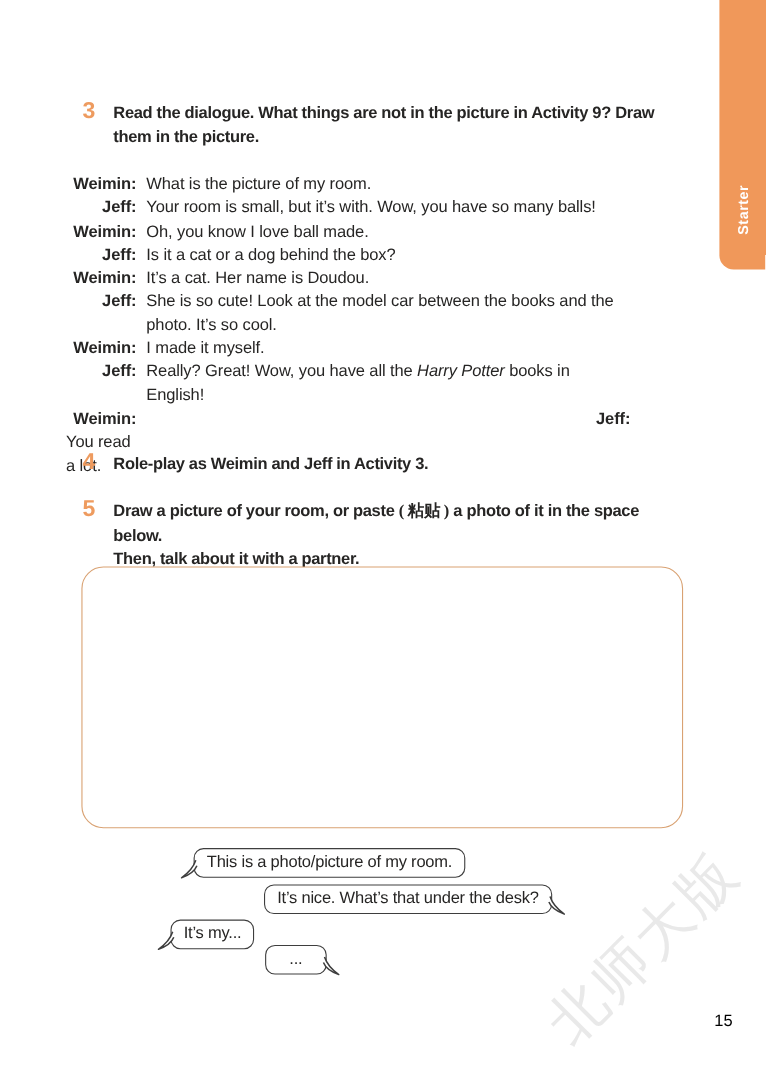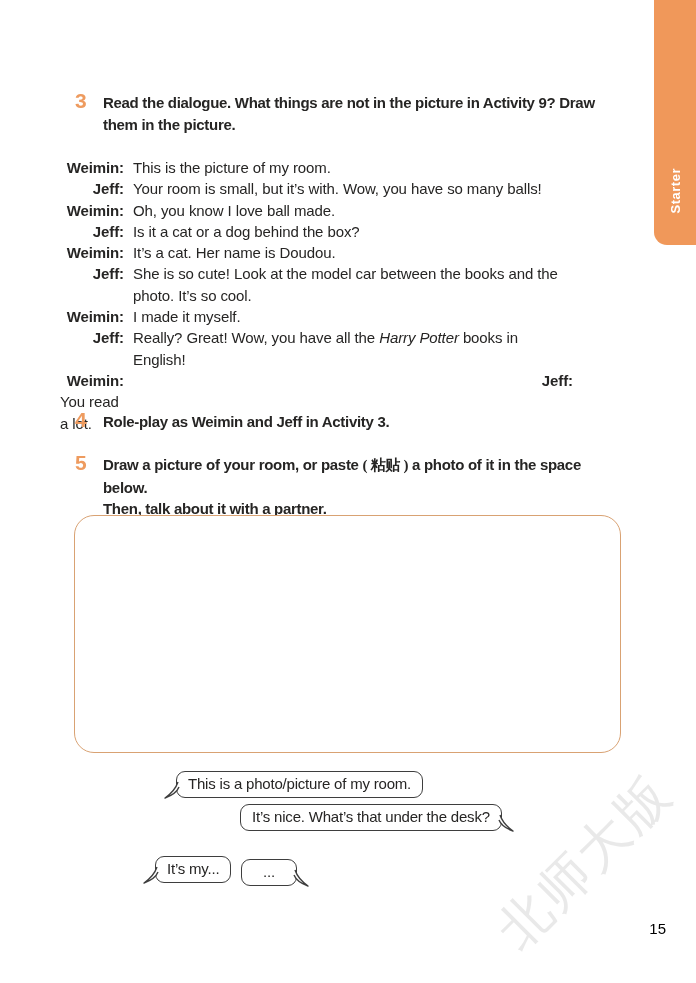--- a/index.html
+++ b/index.html
@@ -55,21 +55,21 @@
 
   
   .bubble {
     position:absolute; background:#ffffff;
     border:1.4px solid #3E3E3E; border-radius:9px;
     font-size:15px; line-height:16px; letter-spacing:-0.2px;
     padding:4px 11px 5px; white-space:nowrap;
   }
   .bubble-1 { left:156px; top:771px;margin-left:20px; }
   .bubble-2 { left:240px; top:804px; }
-  .bubble-3 { left:155px; top:836px;margin-top:20px; }
+  .bubble-3 { left:155px; top:836px; }
   .bubble-4 { left:241px; top:859px; min-width:32px; text-align:center; }
   .tail { position:absolute; width:16px; height:18px; }
   .tail-left  { left:-13px; top:9px; }
   .tail-right { right:-13px; top:9px; transform:scaleX(-1); }
 
   
   .watermark {
     position:absolute; left:455px; top:737px; width:260px; height:250px;
     display:flex; align-items:center; justify-content:center;
     transform:rotate(-45deg); font-size:52px; letter-spacing:3px;
@@ -91,21 +91,21 @@
   </div>
 
   <div class="activity activity-3">
     <span class="act-num">3</span>
     <p class="act-text">Read the dialogue. What things are not in the picture in Activity 9? Draw
 them in the picture.</p>
   </div>
 
   <div class="dialogue">
     <div class="speaker">Weimin:</div>
-    <div class="line">This is the picture of my room.</div>
+    <div class="line">What is the picture of my room.</div>
 
     <div class="speaker">Jeff:</div>
     <div class="line">Your room is small, but it’s with. Wow, you have so many balls!</div>
 
     <div class="speaker">Weimin:</div>
     <div class="line">Oh, you know I love ball made.</div>
 
     <div class="speaker">Jeff:</div>
     <div class="line">Is it a cat or a dog behind the box?</div>
 

